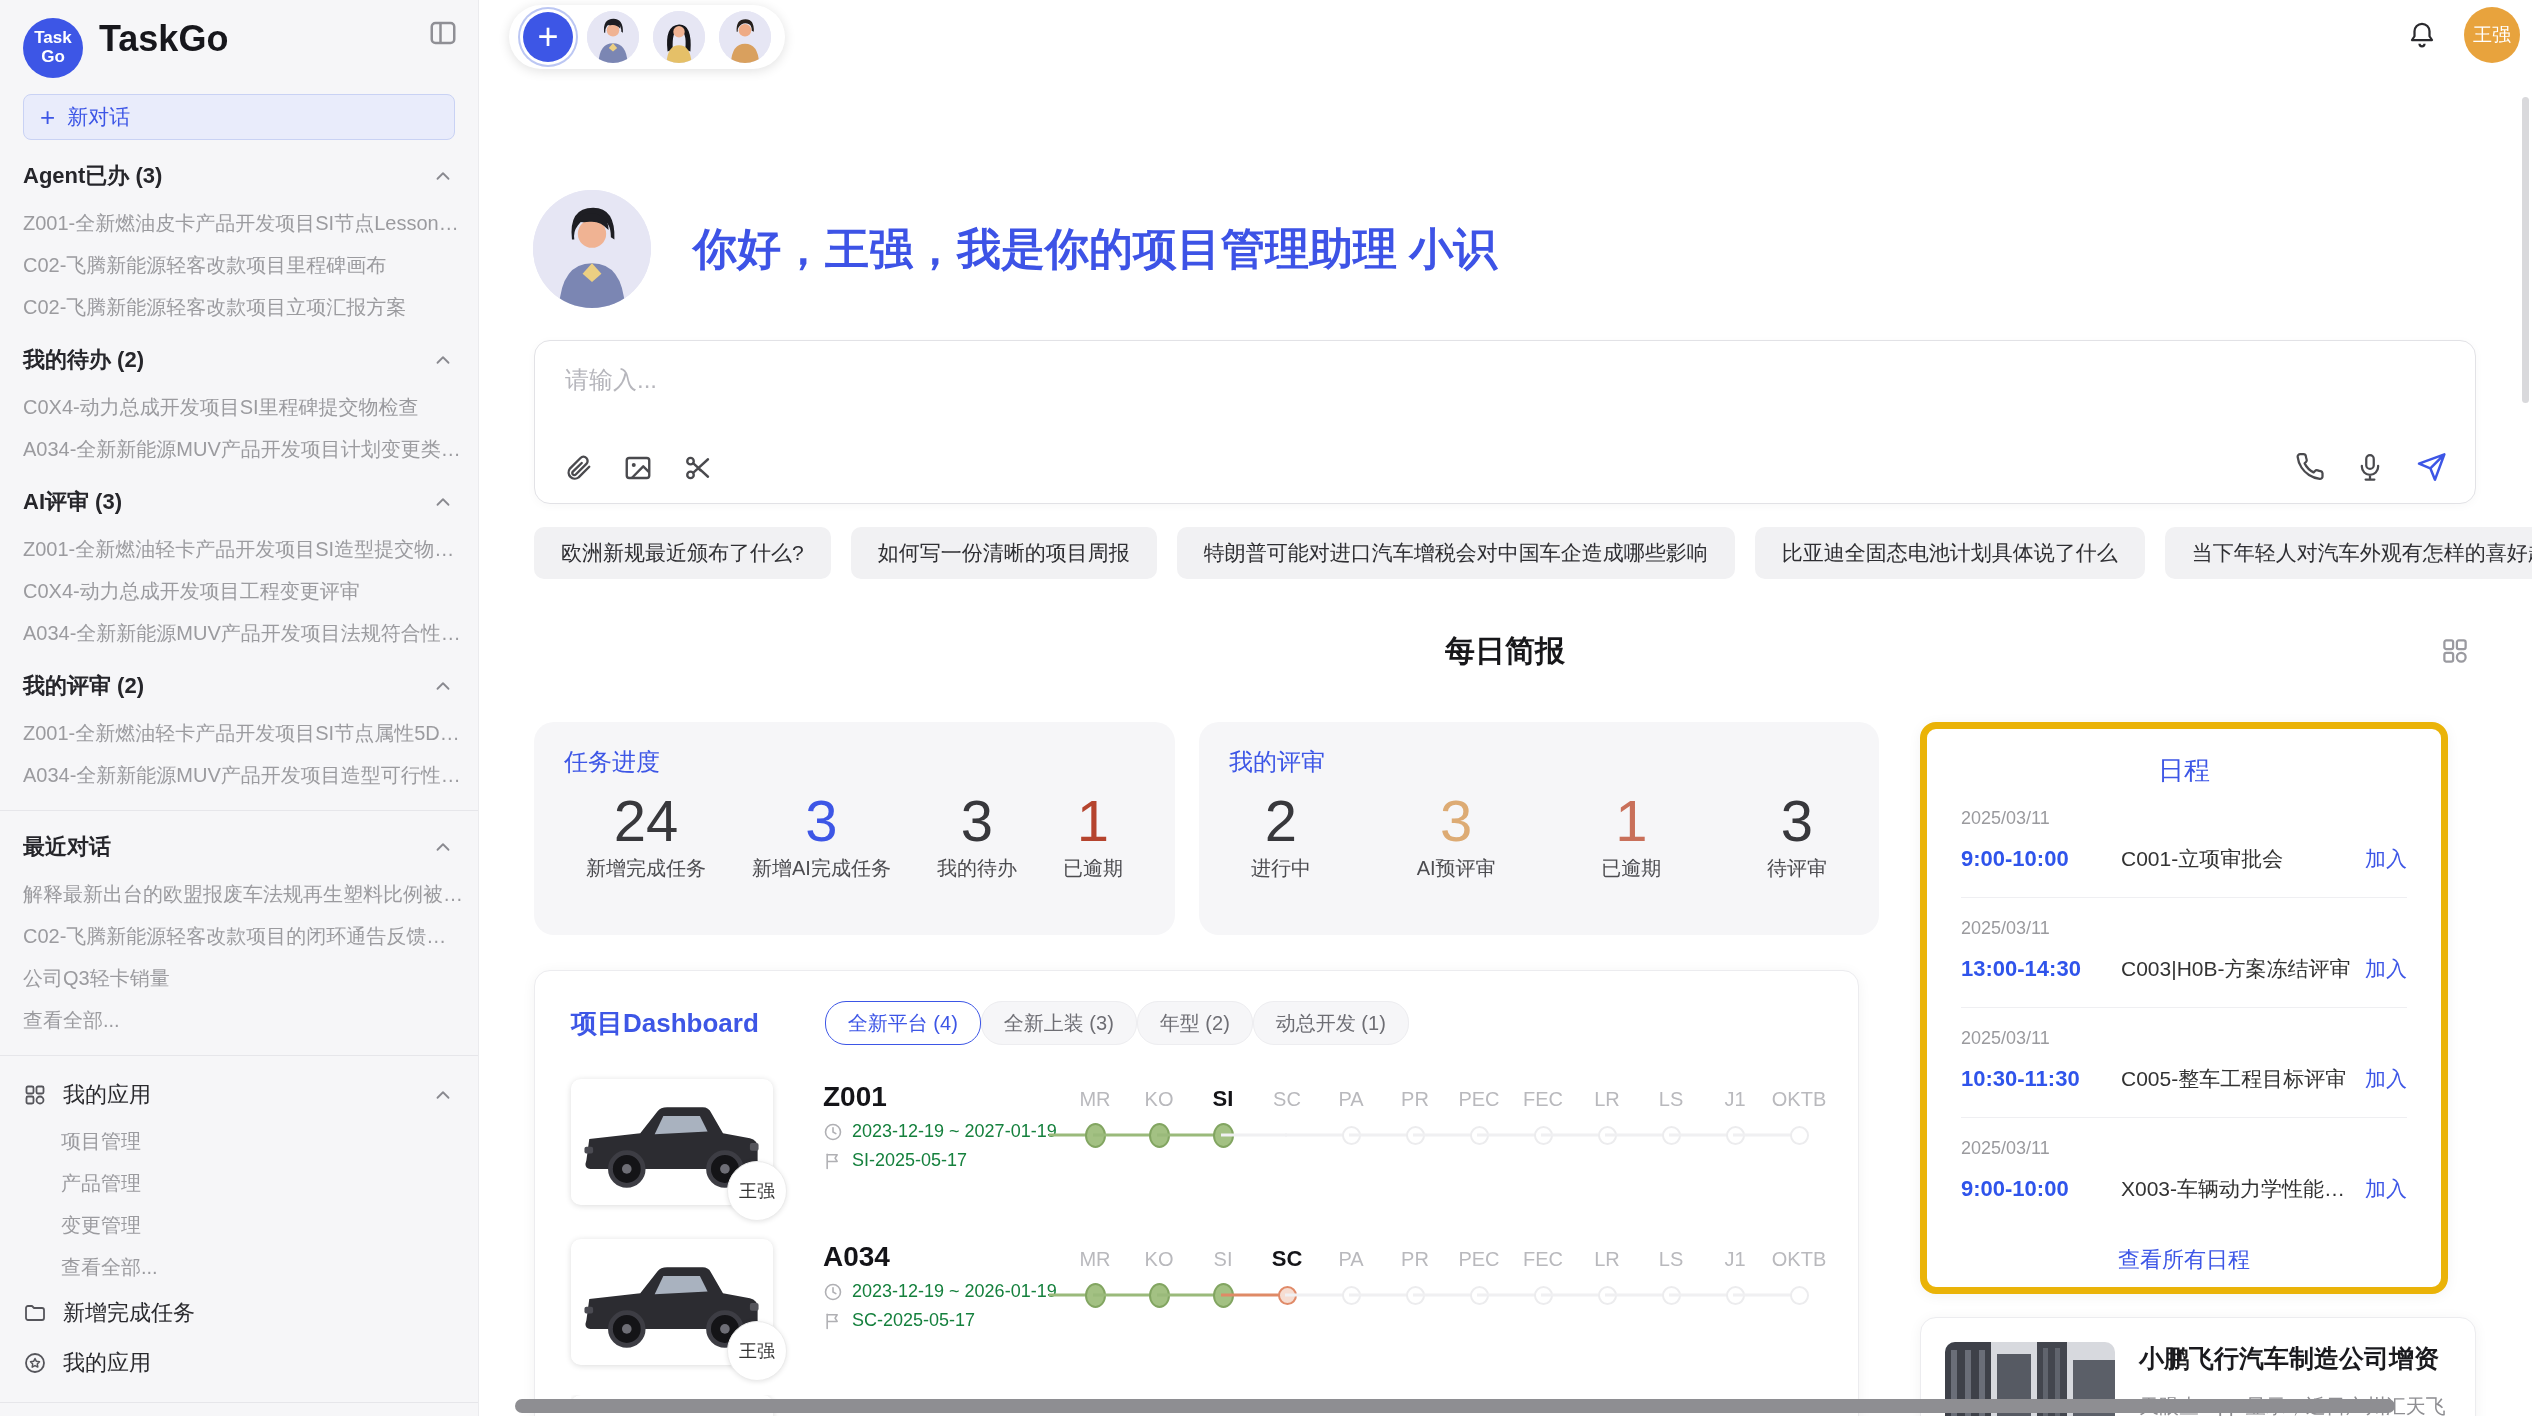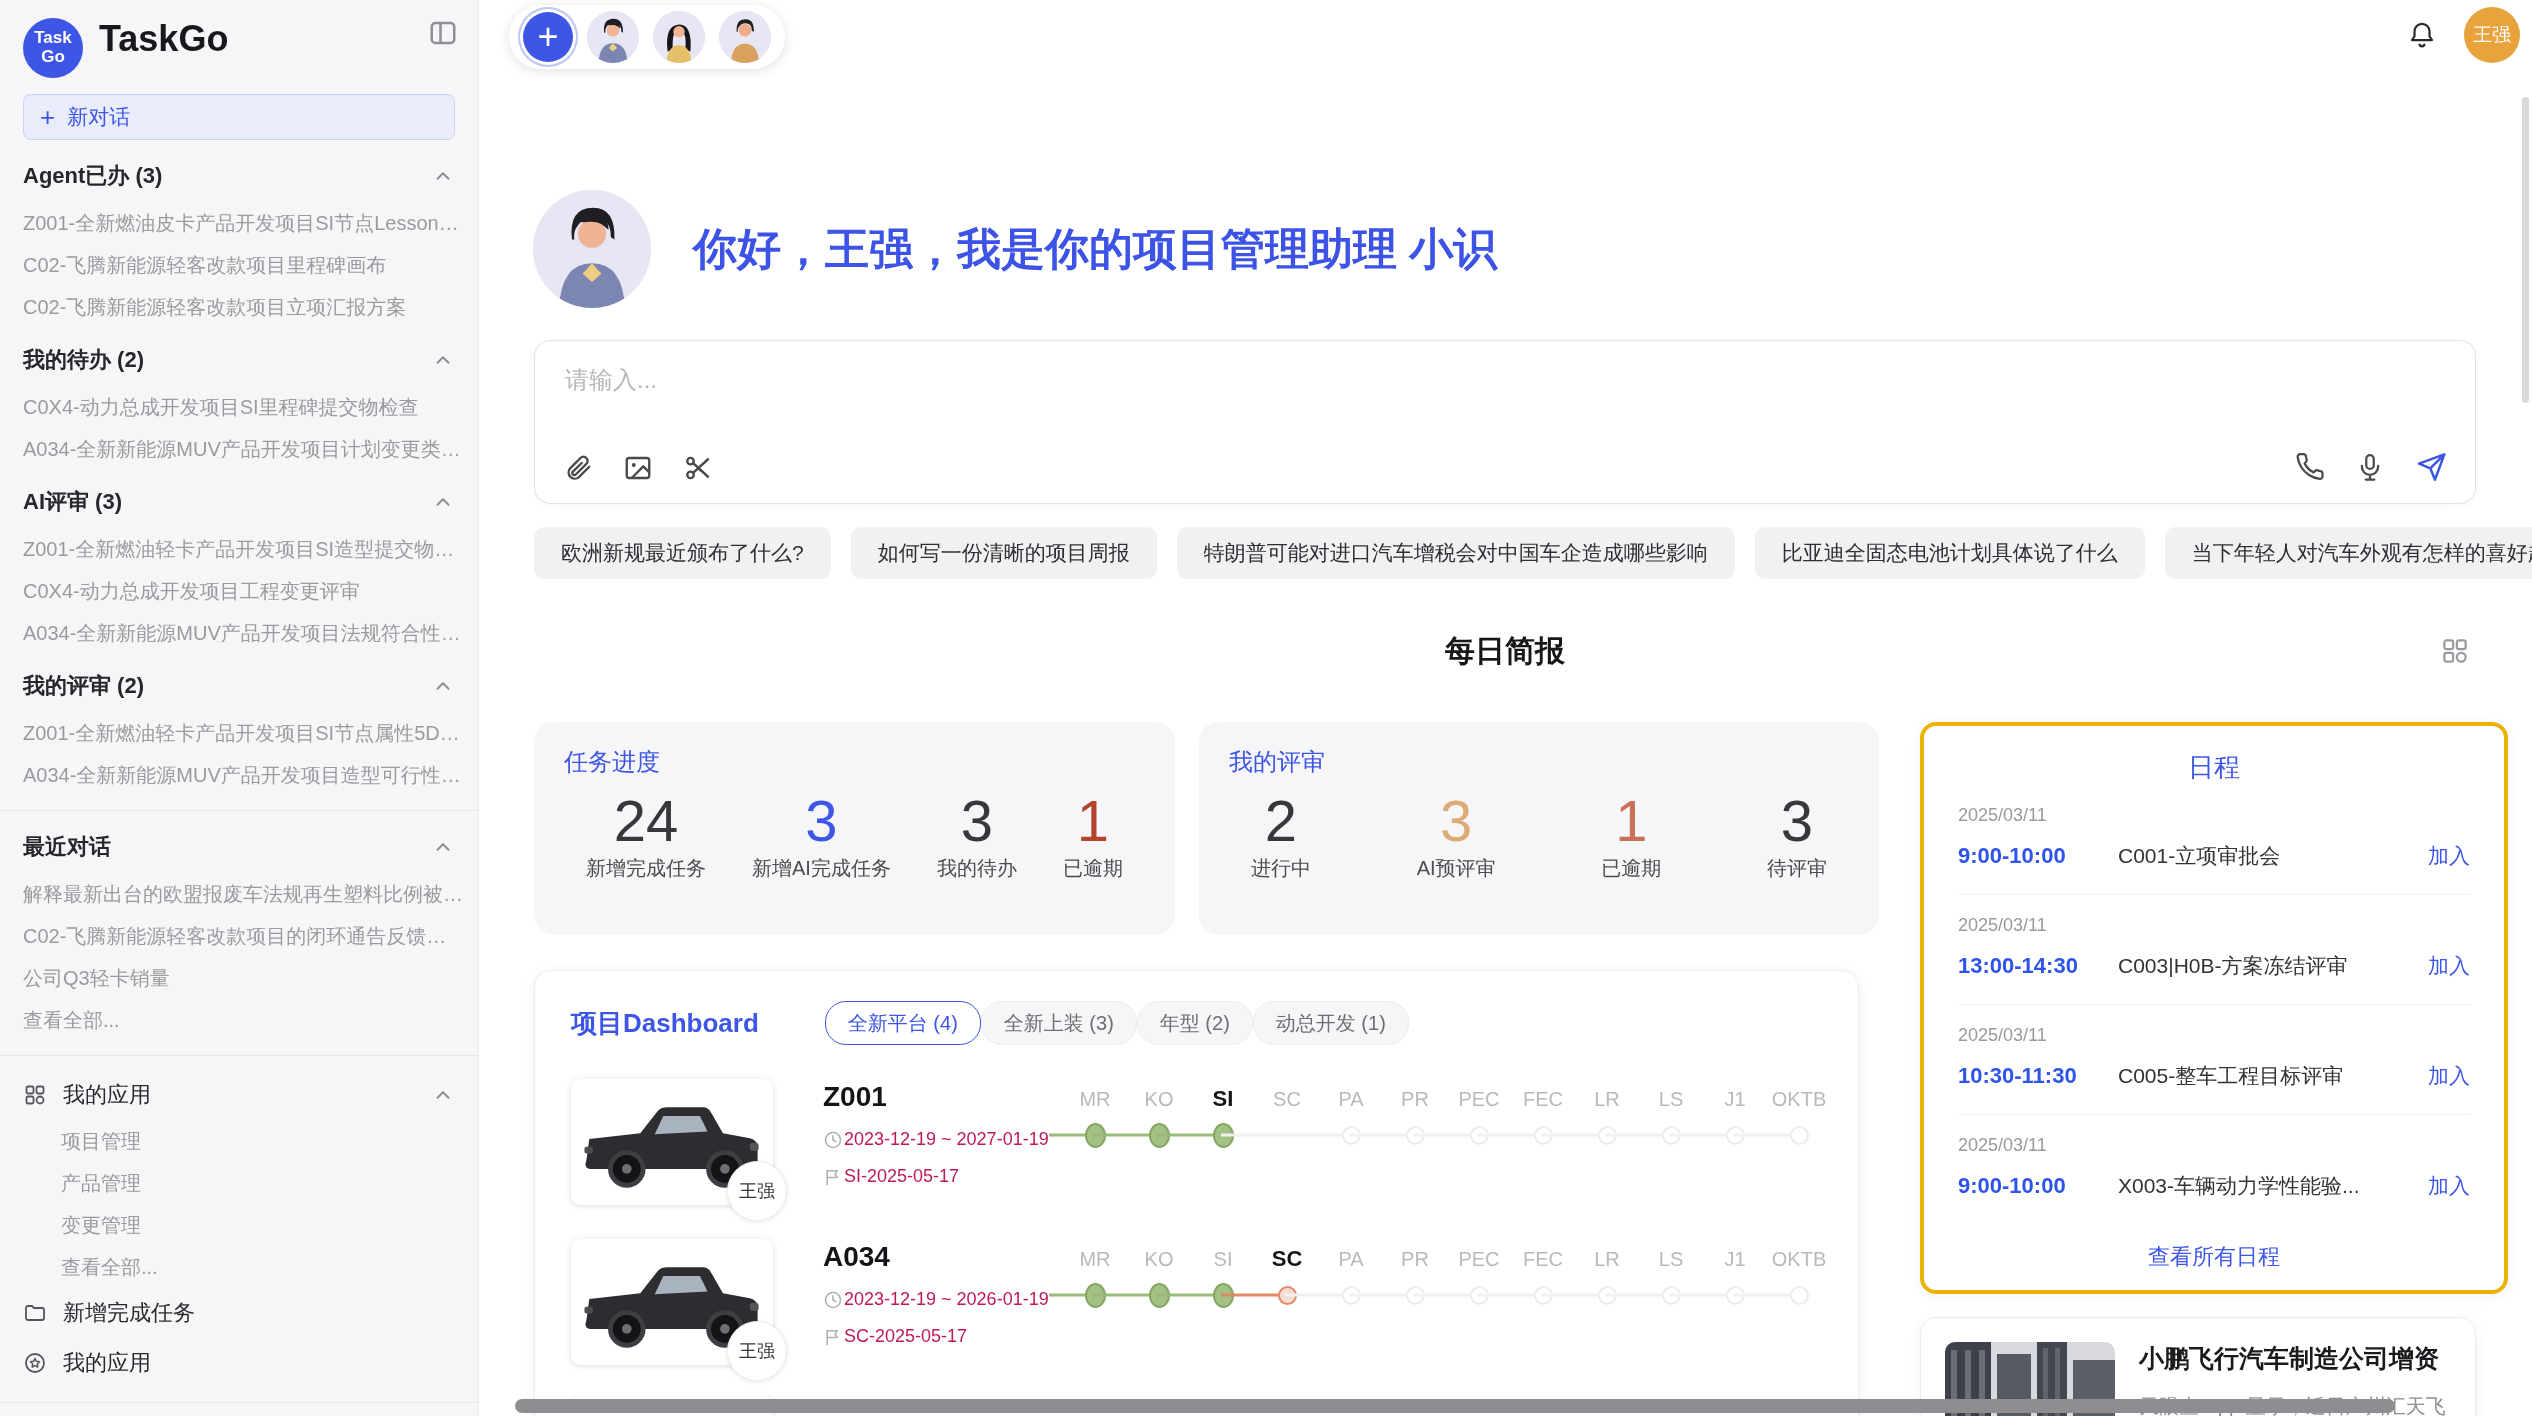--- a/index.html
+++ b/index.html
@@ -80,35 +80,35 @@
   .proj-row{display:flex;align-items:flex-start;margin-top:34px;position:relative;}
   .proj-row.partial{margin-top:30px;height:60px;overflow:hidden;}
   .car-wrap{position:relative;flex:none;}
   .car{width:202px;height:126px;border-radius:10px;overflow:hidden;background:#fff;box-shadow:0 1px 6px rgba(0,0,0,.14);}
   .car svg{width:100%;height:100%;}
   .owner{position:absolute;right:-14px;bottom:-16px;width:58px;height:58px;border-radius:50%;background:#fff;
          border:1px solid #ececec;box-shadow:0 1px 5px rgba(0,0,0,.10);display:flex;align-items:center;
          justify-content:center;font-size:18px;color:#333;}
   .proj-info{margin-left:50px;width:240px;flex:none;padding-top:2px;}
   .proj-code{font-size:28px;font-weight:bold;color:#141418;}
-  .meta{display:flex;align-items:center;gap:1px;color:#be185d;font-size:18px;margin-top:16px;white-space:nowrap;}
+  .meta{display:flex;align-items:center;gap:9px;color:#15803d;font-size:18px;margin-top:8px;white-space:nowrap;}
   .meta .icon{color:#b0b0b4;flex:none;}
   .track{display:flex;padding-top:2px;}
   .ms-cell{width:64px;flex:none;}
   .ms-label{height:36px;font-size:20px;color:#b9b9bd;text-align:center;line-height:36px;}
   .ms-label.current{color:#141418;font-weight:bold;font-size:22px;}
   .ms-dotrow{position:relative;height:36px;display:flex;align-items:center;justify-content:center;}
   .conn{position:absolute;right:50%;top:50%;transform:translateY(-50%);width:66px;height:3px;background:#f0f0f2;}
   .conn.green{background:#9aba7b;} .conn.orange{background:#df8a66;} .conn.lead{width:46px;}
   .dot{position:relative;width:15px;height:15px;border:2px solid #ececee;background:#fff;border-radius:50%;}
   .dot.done{width:17px;height:21px;background:#a3c183;border:2px solid #82a561;border-radius:50%;}
   .dot.delayed{background:#f6ddd2;border:2px solid #e08a68;}
   .dot.none{visibility:hidden;}
   
-  .schedule{position:absolute;left:1441px;top:650px;width:588px;height:572px;background:#fff;border:4px solid #eab308;
+  .schedule{position:absolute;left:1441px;top:650px;width:528px;height:572px;background:#fff;border:7px solid #eab308;
             border-radius:16px;box-shadow:0 2px 14px rgba(0,0,0,.05);box-sizing:border-box;padding:24px 34px;}
   .sch-title{text-align:center;font-size:26px;color:#3d56e6;}
   .sch-item{padding:20px 0 24px 0;border-bottom:1px solid #efeff2;}
   .sch-item:last-of-type{border-bottom:none;}
   .sch-date{font-size:18px;color:#9a9a9e;}
   .sch-line{display:flex;align-items:center;margin-top:16px;}
   .sch-time{font-size:22px;color:#2f54eb;font-weight:600;width:160px;flex:none;}
   .sch-name{font-size:21px;color:#333;flex:1;white-space:nowrap;overflow:hidden;text-overflow:ellipsis;}
   .sch-join{font-size:21px;color:#3d56e6;margin-left:14px;cursor:pointer;flex:none;}
   .sch-all{text-align:center;font-size:22px;color:#3d56e6;margin-top:18px;cursor:pointer;}

